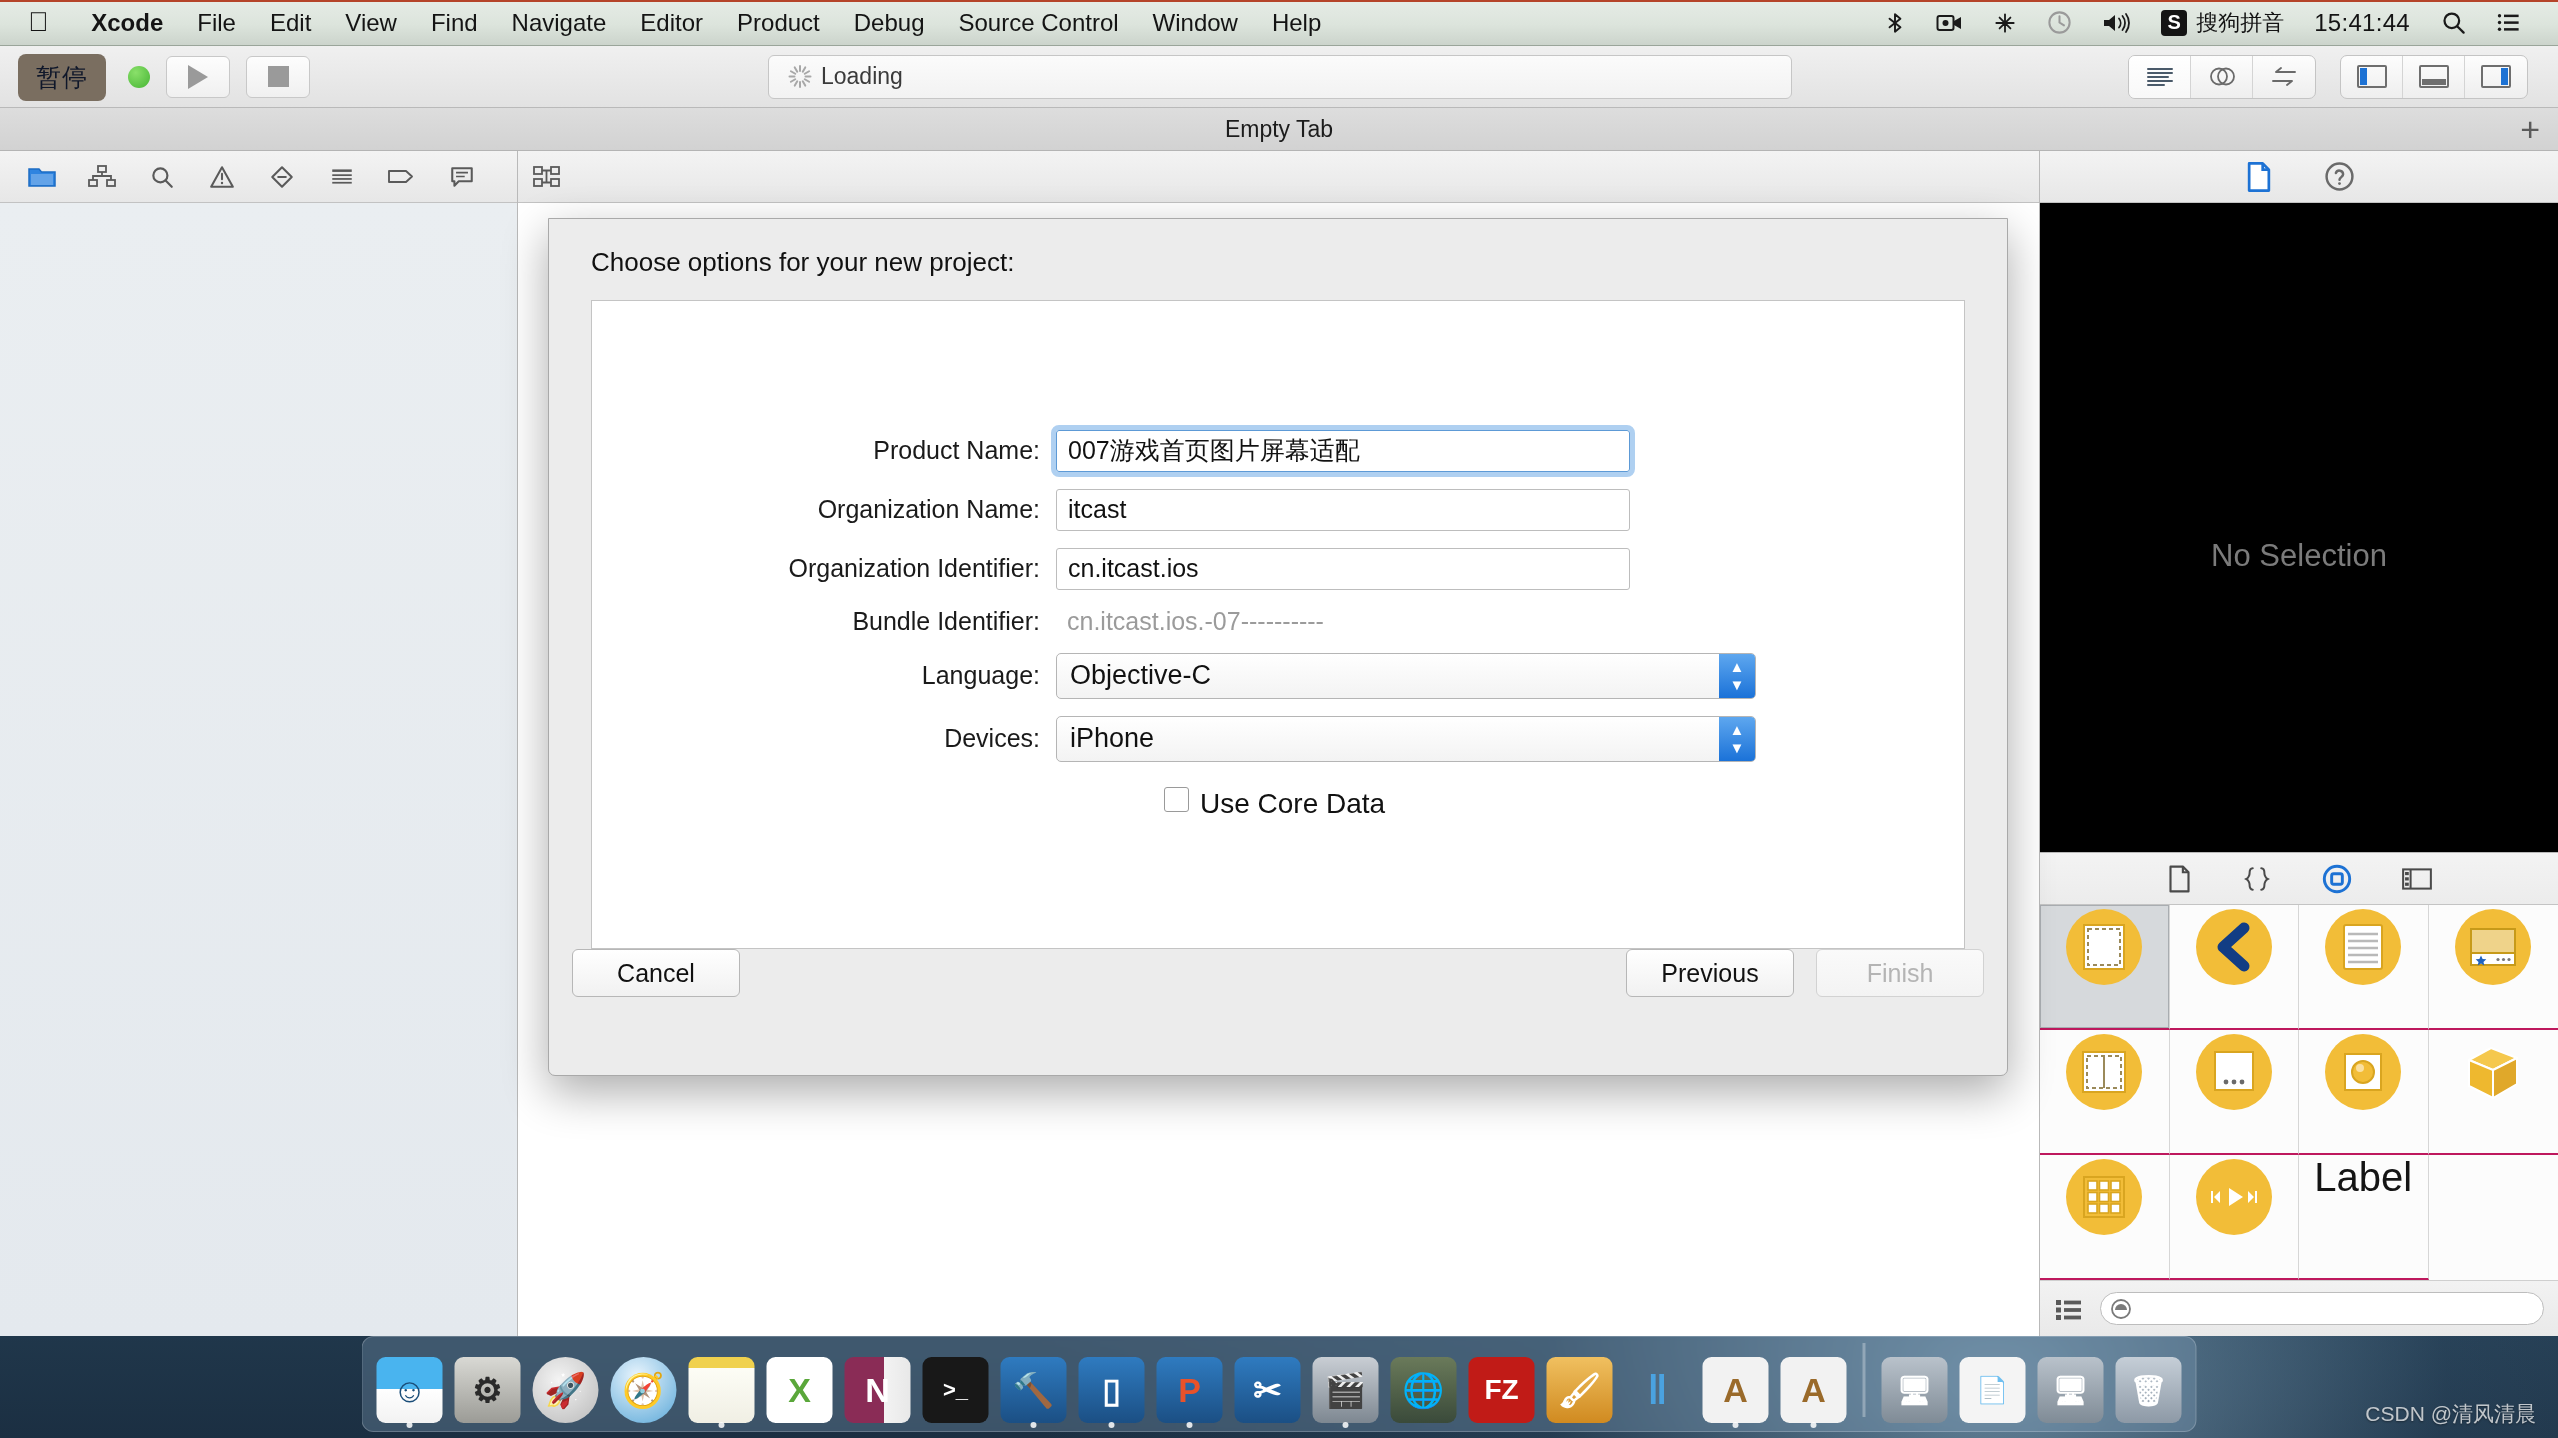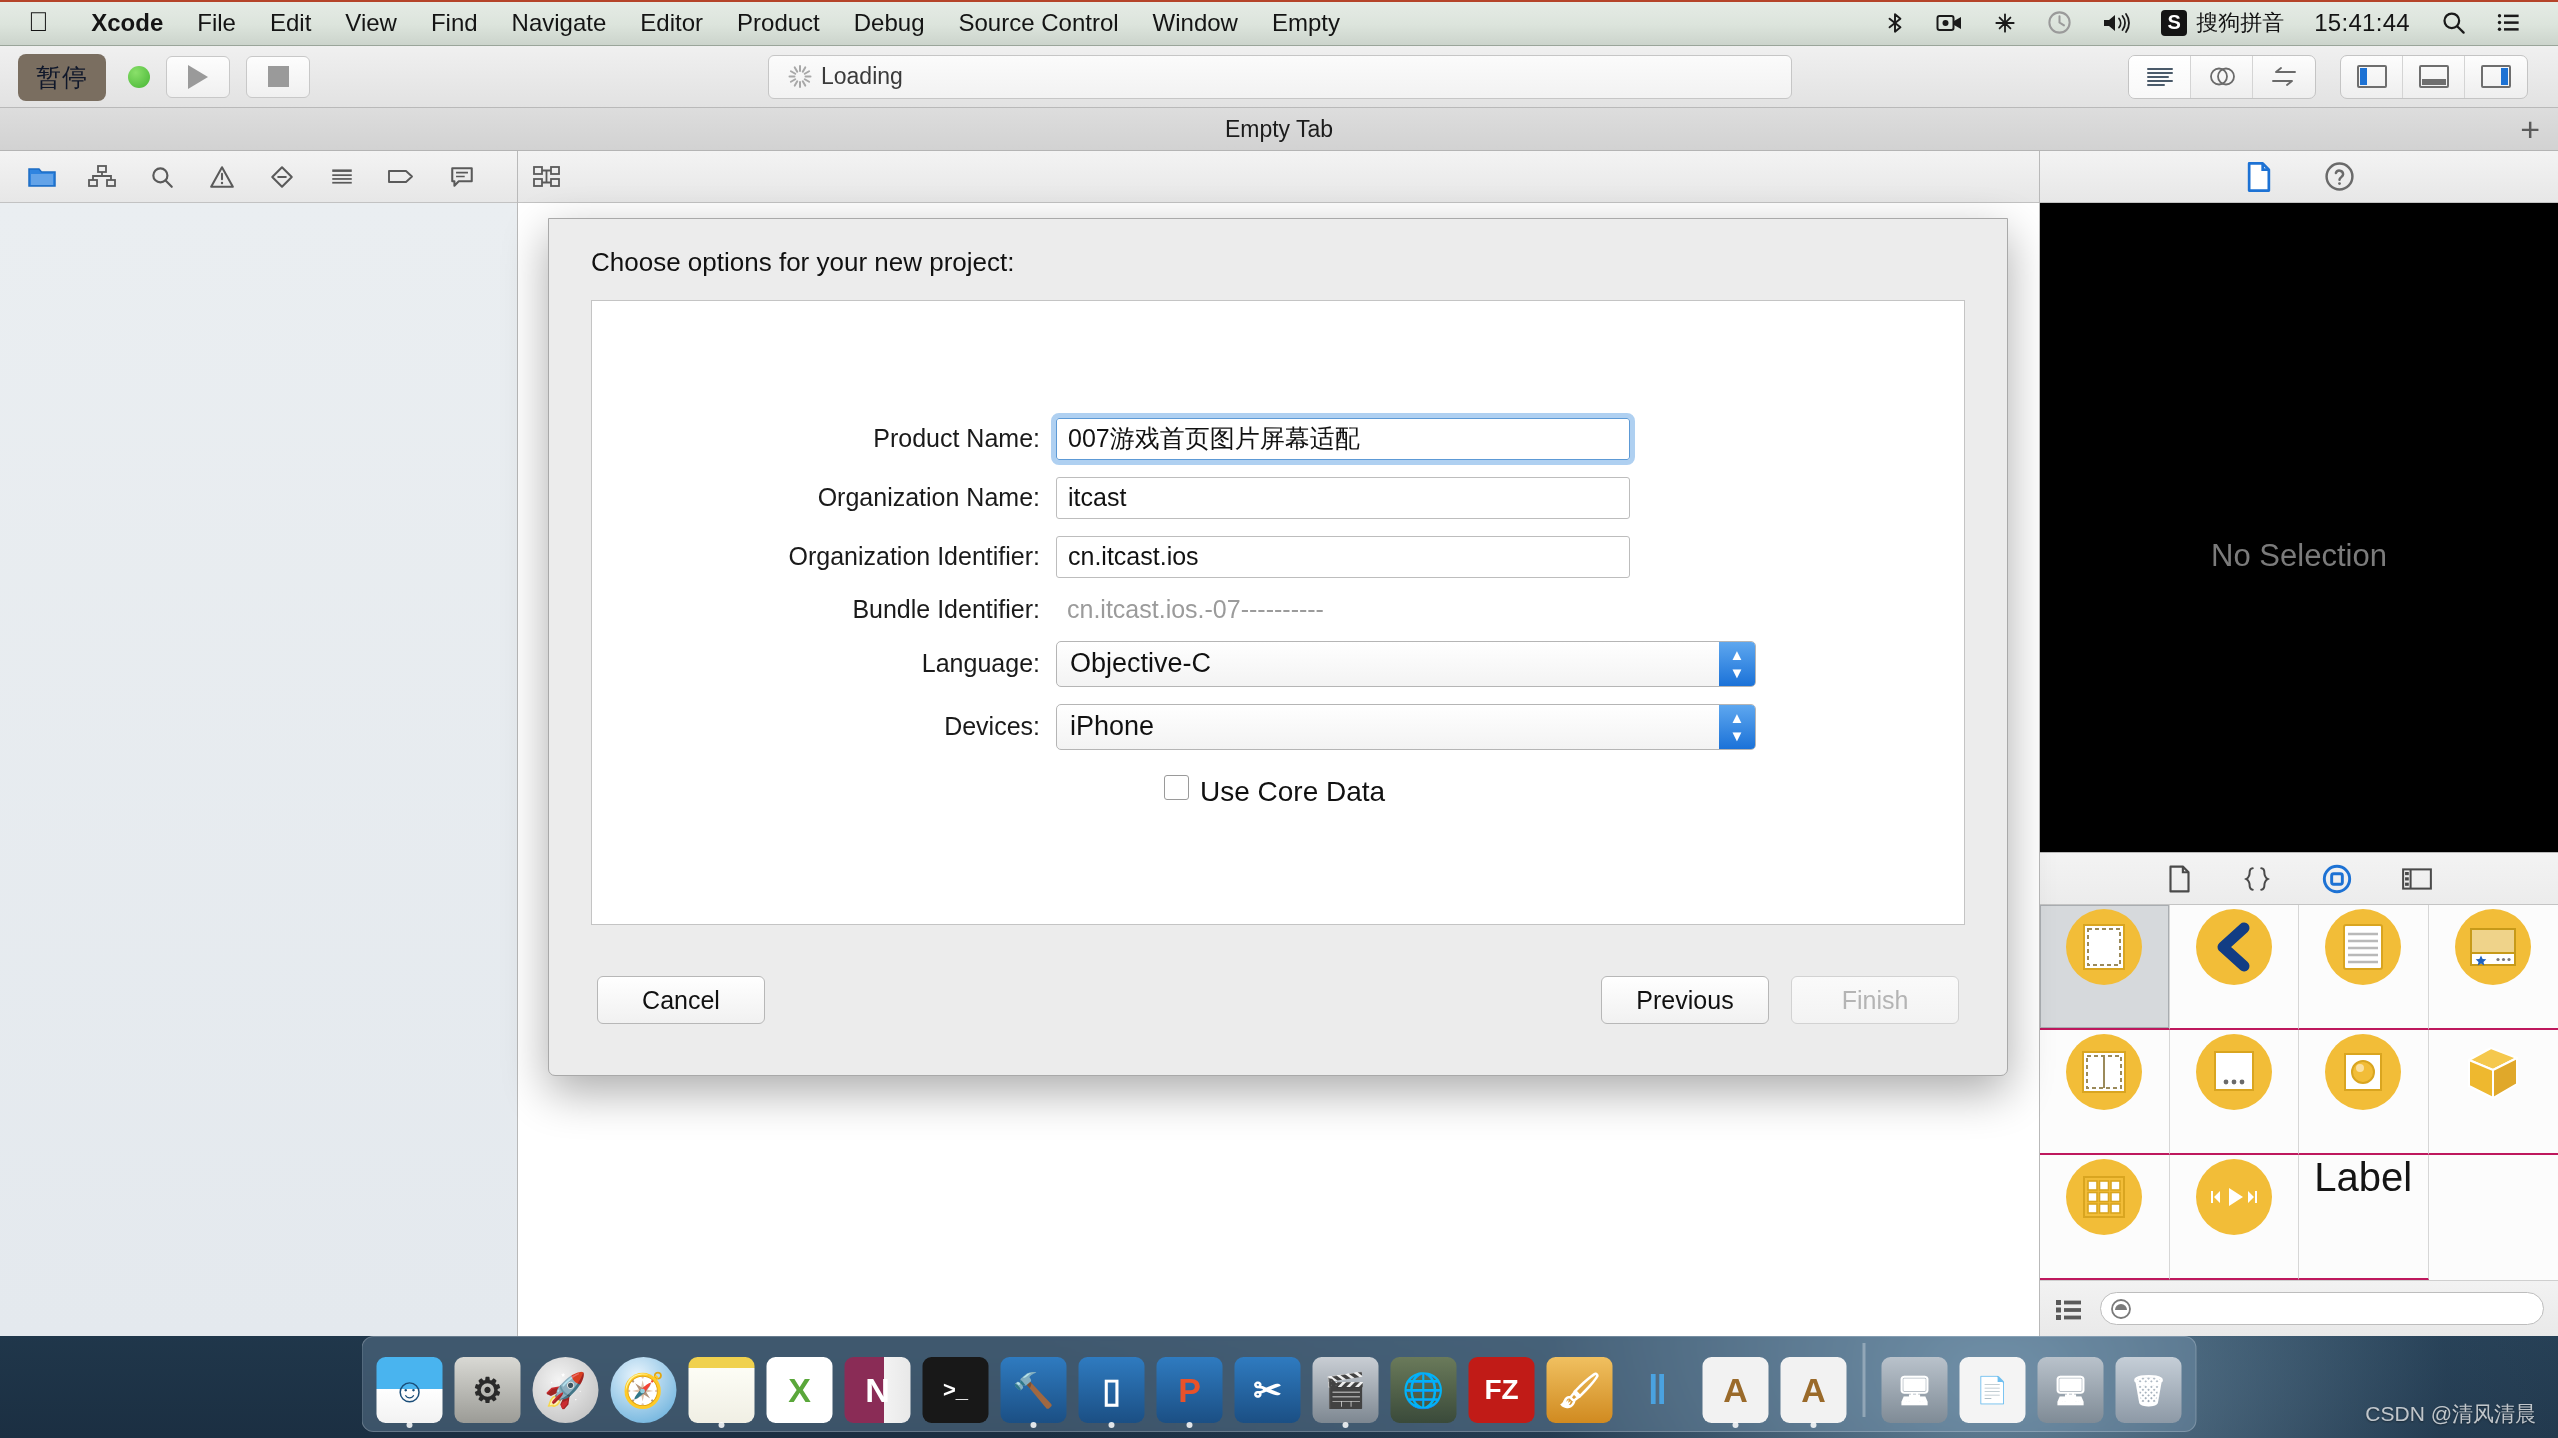--- a/index.html
+++ b/index.html
@@ -181,21 +181,21 @@
   .popup .arrows {
     position: absolute; right: 1px; top: 1px; bottom: 1px; width: 36px;
     background: linear-gradient(180deg,#5ea7ef,#1b72d8);
     border-radius: 0 4px 4px 0;
     display: flex; flex-direction: column; align-items: center; justify-content: center; gap: 3px;
     color: #fff; font-size: 15px; line-height: 1;
   }
   .chkrow { display: flex; align-items: center; margin-left: 572px; margin-top: 17px; }
   .chkbox { width: 25px; height: 25px; border: 1px solid #9a9a9a; border-radius: 3px; background: #fff; margin-right: 11px; }
   .chklabel { font-size: 28px; color: #111; margin-top: 9px; }
-  #sheet .footer { height: 150px; flex: none; display: flex; align-items: center; padding: 0 48px; }
+  #sheet .footer { height: 126px; flex: none; display: flex; align-items: flex-start; padding: 0 23px; }
   .btn {
     min-width: 168px; height: 48px; padding: 0 22px;
     background: linear-gradient(180deg,#ffffff,#f1f1f1);
     border: 1px solid #b7b7b7; border-radius: 6px;
     display: flex; align-items: center; justify-content: center;
     font-size: 25px; color: #111;
   }
   .btn.disabled { color: #b4b4b4; background: linear-gradient(180deg,#fafafa,#f3f3f3); border-color: #d2d2d2; }
   .footer .spacer { flex: 1; }
   .footer .right-group { display: flex; gap: 22px; }
@@ -232,21 +232,21 @@
   <div class="mitem">File</div>
   <div class="mitem">Edit</div>
   <div class="mitem">View</div>
   <div class="mitem">Find</div>
   <div class="mitem">Navigate</div>
   <div class="mitem">Editor</div>
   <div class="mitem">Product</div>
   <div class="mitem">Debug</div>
   <div class="mitem">Source Control</div>
   <div class="mitem">Window</div>
-  <div class="mitem">Empty</div>
+  <div class="mitem">Help</div>
 
   <div class="right">
     <div class="st">
       <svg width="26" height="26" viewBox="0 0 24 24">
           <path d="M7 8l10 8-5 4V4l5 4-10 8" fill="none" stroke="#1a1a1a" stroke-width="1.8" stroke-linecap="round" stroke-linejoin="round"></path>
         </svg>
     </div>
     <div class="st">
       <svg width="28" height="26" viewBox="0 0 28 24">
           <rect x="1.5" y="5" width="16" height="14" rx="2" fill="none" stroke="#1a1a1a" stroke-width="2"></rect>

